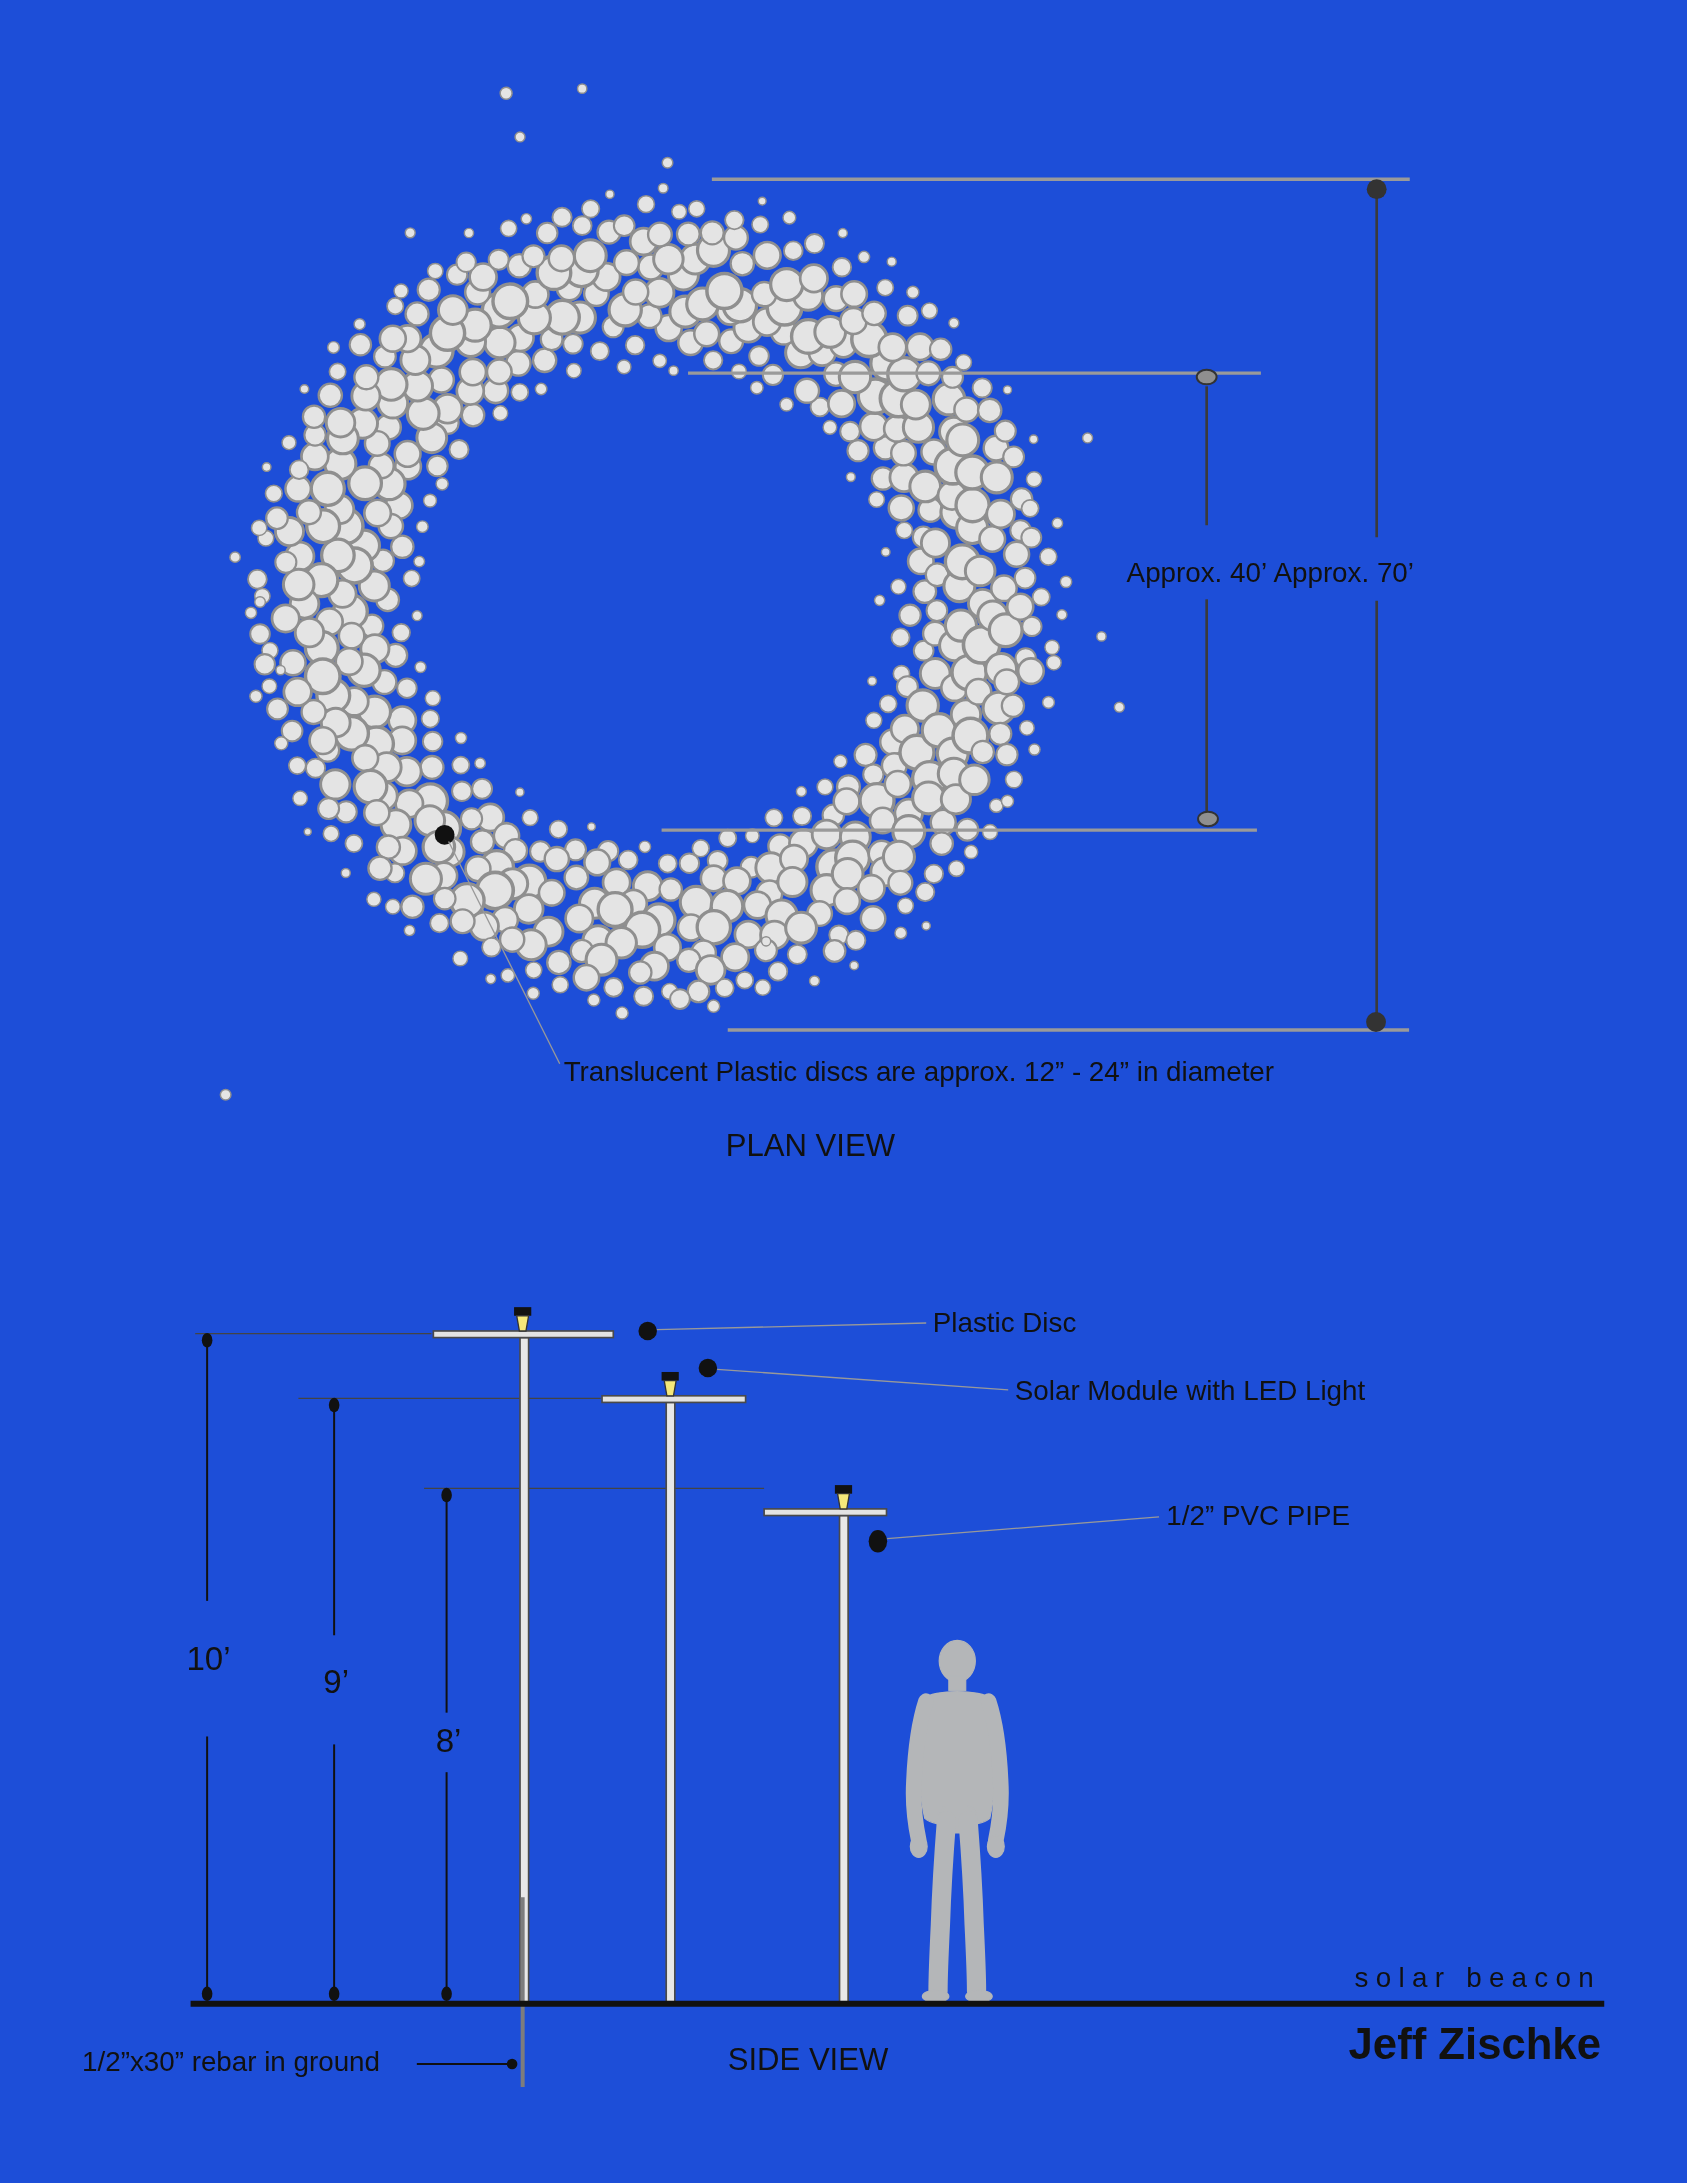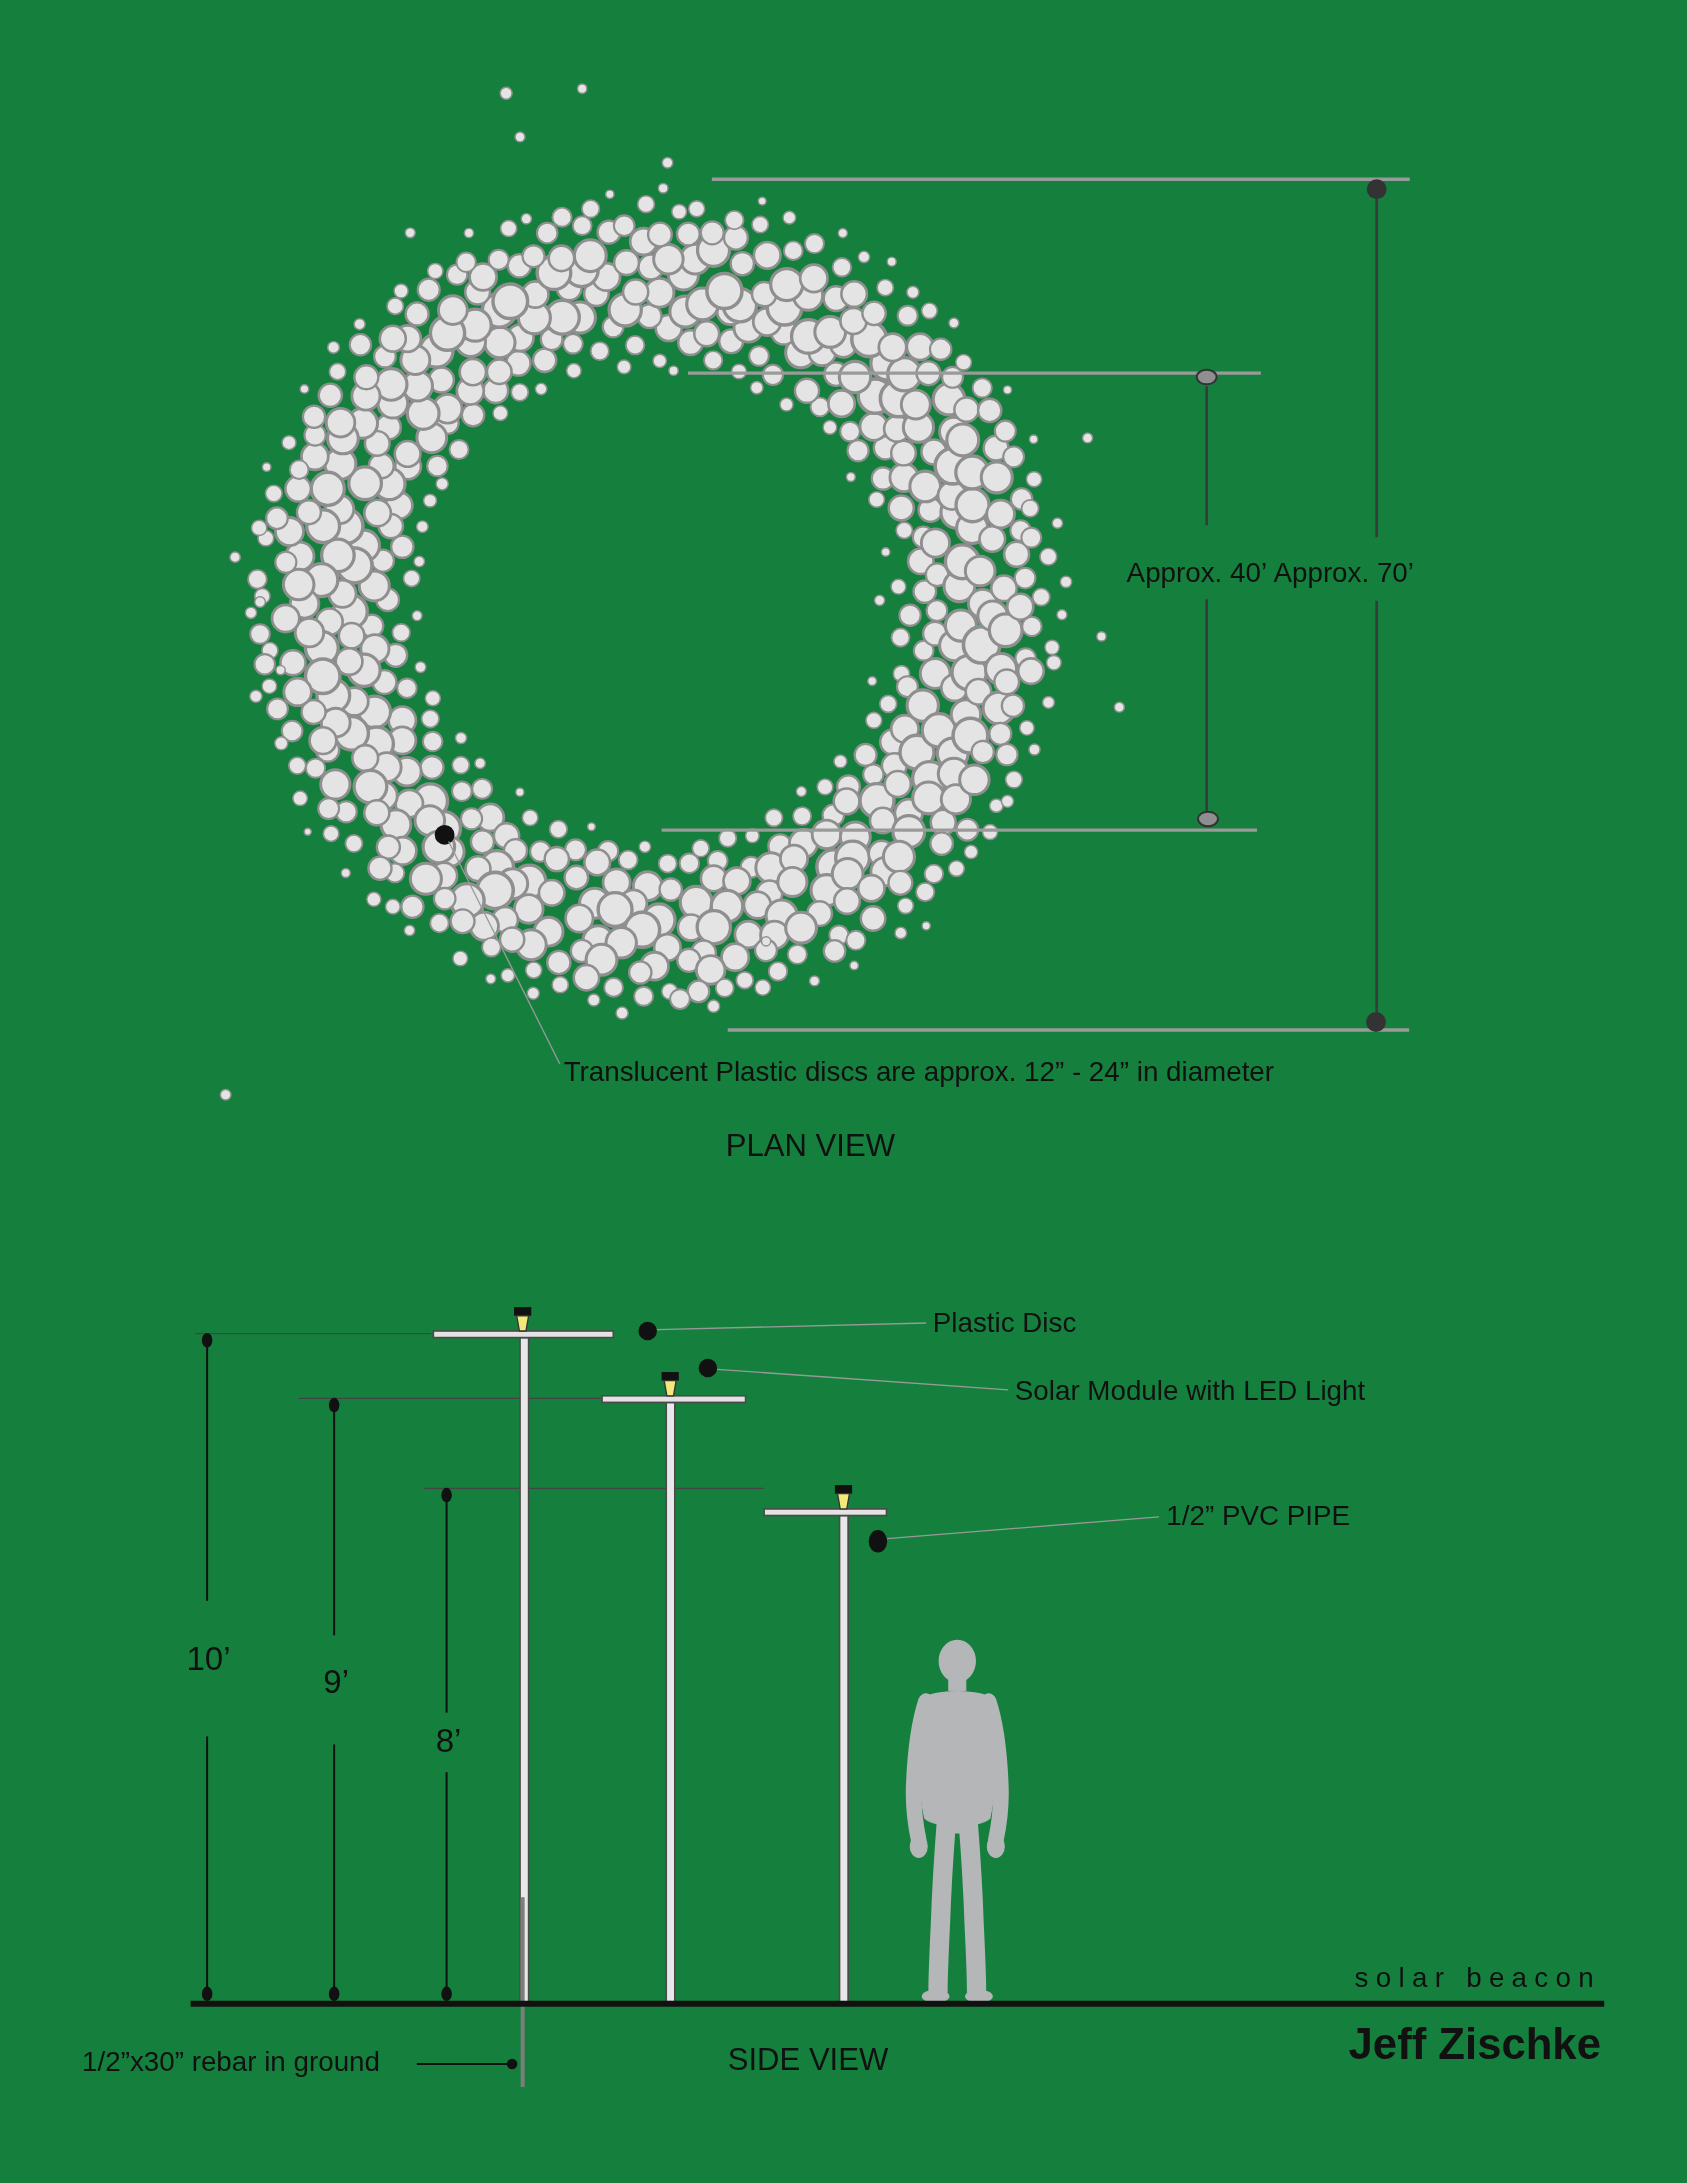--- a/index.html
+++ b/index.html
@@ -1,16 +1,16 @@
 <!DOCTYPE html>
 <html style="--module-yellow: #f5e87a; --silhouette-gray: #b4b6b8;font-size:10.6px"><head>
 <meta charset="utf-8">
 <style>
   html,body{margin:0;padding:0;background:#ffffff;}
-  .page{position:relative;width:1687px;height:2183px;background:#15803d;overflow:hidden;
+  .page{position:relative;width:1687px;height:2183px;background:#1d4ed8;overflow:hidden;
         font-family:"Liberation Sans", sans-serif;}
   svg{display:block;}
   text{font-family:"Liberation Sans", sans-serif;fill:#111;}
   .note{font-size:42px;}
   .viewlabel{font-size:47px;}
   .dimlabel{font-size:42px;}
   .ftlabel{font-size:50px;}
   .brand{font-size:42px;letter-spacing:11px;}
   .artist{font-size:66px;font-weight:600;}
   .grayline{stroke:#9a9a9a;stroke-width:5;}

